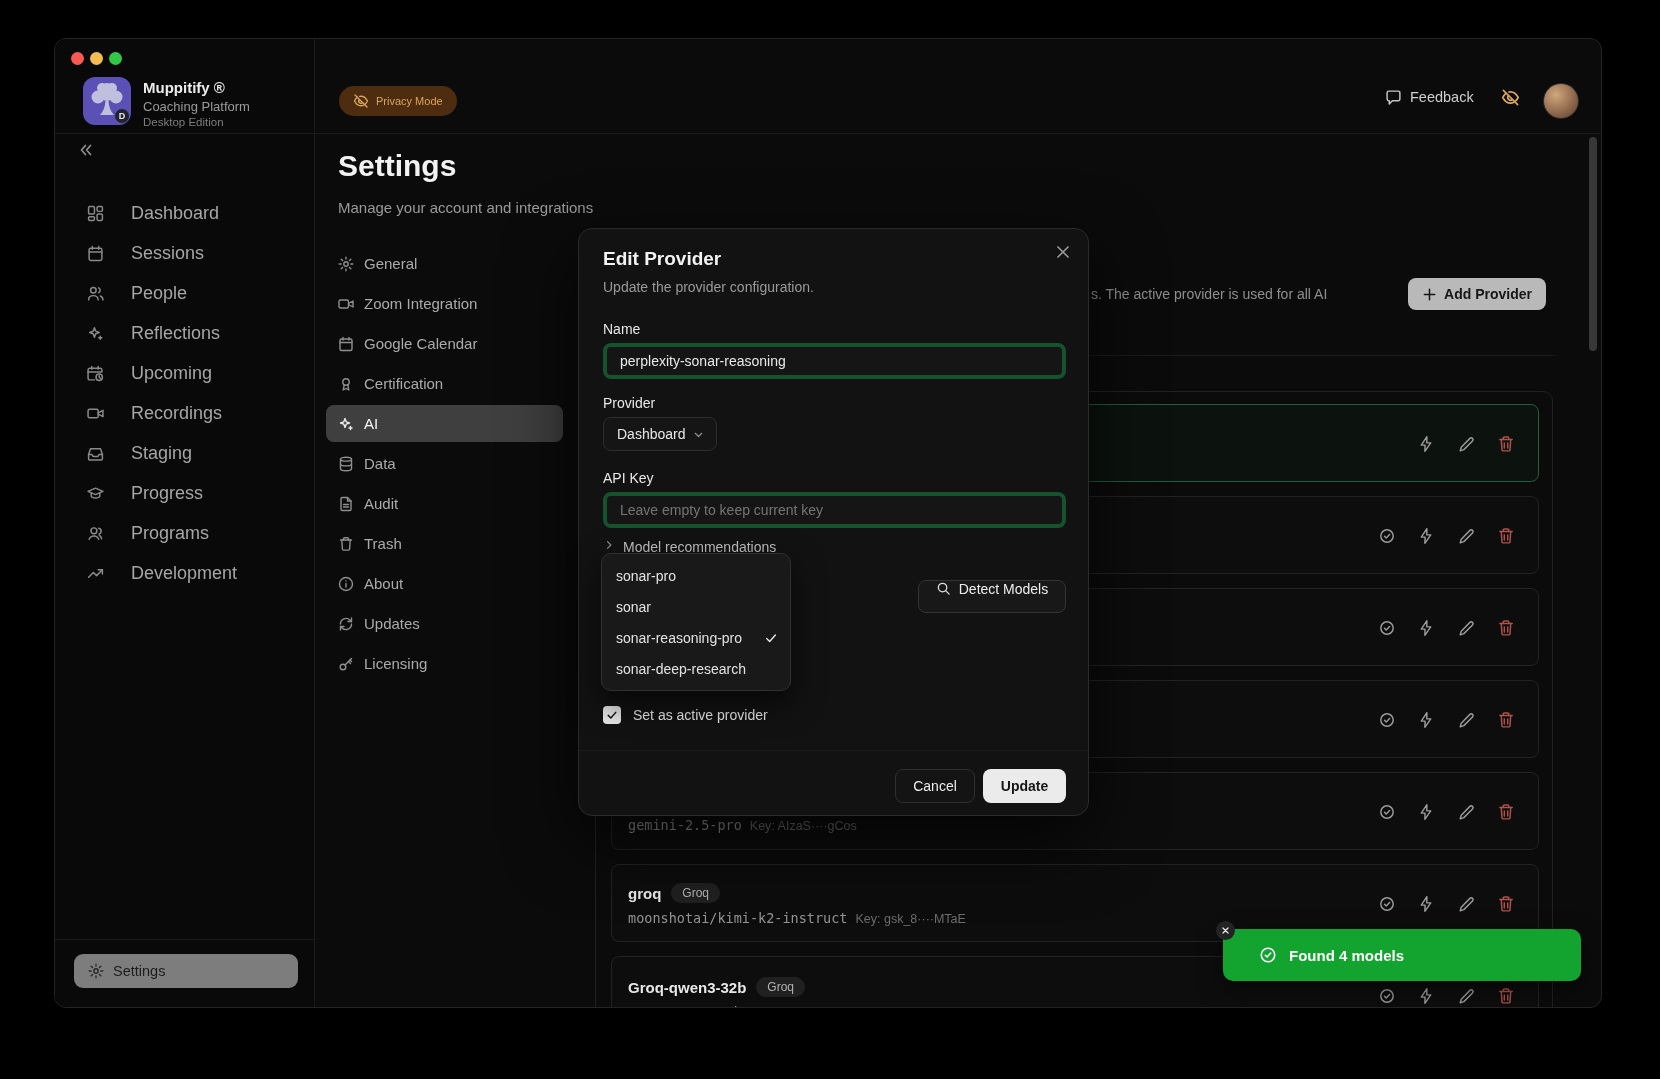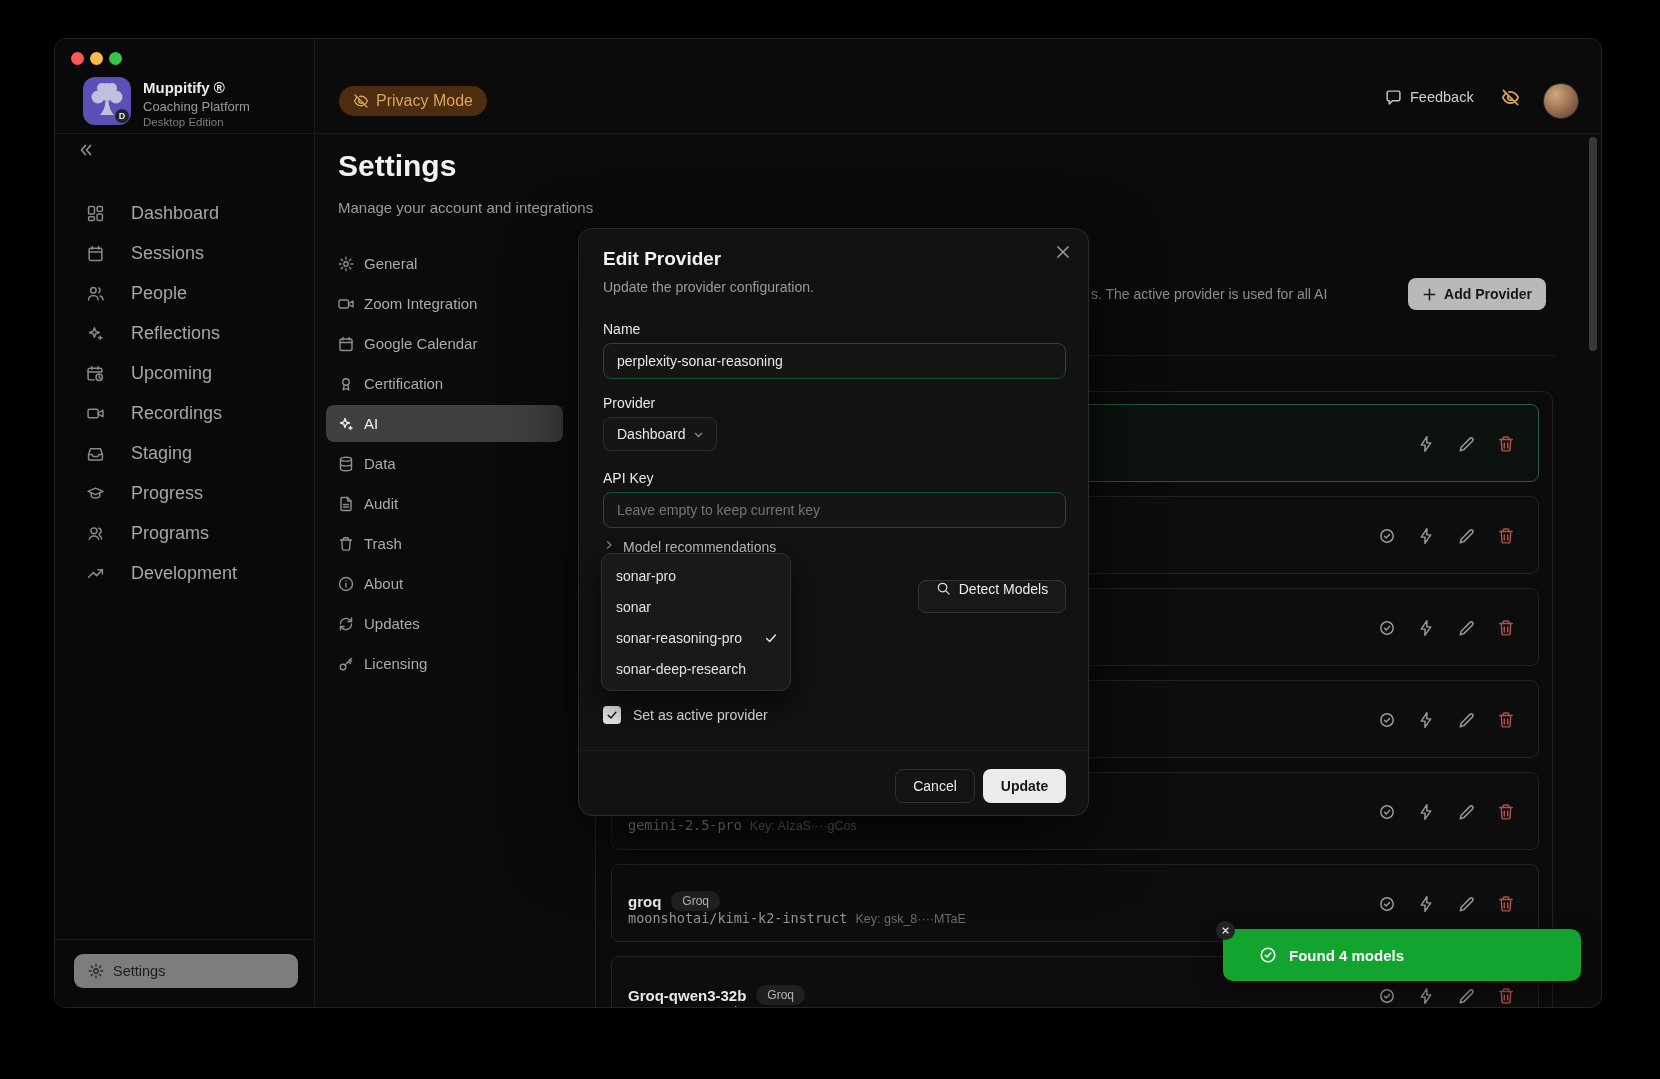--- a/index.html
+++ b/index.html
@@ -22,21 +22,21 @@
   #collapse{left:22px;top:102px;color:#9a9a9a;}
   .navitem{left:12px;width:235px;height:36px;display:flex;align-items:center;gap:27px;padding-left:20px;
     box-sizing:border-box;color:#a6a6a6;font-size:18px;border-radius:8px;cursor:pointer;}
   .navitem .icon{color:#8a8a8a;}
   #settings-btn{left:19px;top:915px;width:224px;height:34px;background:#7d7d7d;border-radius:9px;
     display:flex;align-items:center;gap:9px;padding-left:14px;box-sizing:border-box;color:#1c1c1c;
     font-size:14.5px;font-weight:500;cursor:pointer;}
   #settings-btn .icon{color:#2a2a2a;}
   
   #privacy-pill{left:284px;top:47px;height:30px;border-radius:15px;background:#4d2c0f;color:var(--privacy-amber);
-    display:flex;align-items:center;gap:7px;padding:0 14px;font-size:16px;font-weight:500;}
+    display:flex;align-items:center;gap:7px;padding:0 14px;font-size:11px;font-weight:500;}
   #privacy-pill .icon{color:var(--privacy-amber);}
   #feedback{left:1330px;top:44px;height:28px;display:flex;align-items:center;gap:8px;color:#cfcfcf;
     font-size:14.5px;cursor:pointer;}
   #feedback .icon{color:#c4c4c4;}
   #privacy-eye{left:1446px;top:49px;color:var(--privacy-amber);cursor:pointer;}
   #avatar{left:1488px;top:44px;width:36px;height:36px;border-radius:50%;
     background:radial-gradient(circle at 35% 32%,#cfa87e,#8a6248 62%,#563c2e);border:1px solid #2c2c2c;box-sizing:border-box;cursor:pointer;}
   
   #page-title{left:283px;top:110px;font-size:30px;font-weight:bold;color:#f2f2f2;}
   #page-subtitle{left:283px;top:160px;font-size:15px;color:#9a9a9a;}
@@ -46,36 +46,36 @@
   .snav.active{background:#3f3f3f;color:#f5f5f5;}
   .snav.active .icon{color:#eaeaea;}
   #prov-desc{left:1036px;top:247px;font-size:14px;color:#8f8f8f;}
   #add-provider{left:1353px;top:239px;width:138px;height:32px;background:#b9b9b9;border-radius:8px;
     display:flex;align-items:center;justify-content:center;gap:7px;color:#161616;font-size:14px;font-weight:600;cursor:pointer;}
   #add-provider .icon{color:#161616;}
   #panel-divider{left:540px;top:316px;width:960px;}
   #prov-card{left:540px;top:352px;width:958px;height:700px;border:1px solid #222222;border-radius:10px;box-sizing:border-box;}
   .prow{left:556px;width:928px;height:78px;border:1px solid #232323;background:#0d0d0d;border-radius:8px;box-sizing:border-box;}
   .prow.active-row{border-color:var(--active-green);background:#0c130e;}
-  .row-title{position:absolute;left:16px;top:18px;display:flex;align-items:center;gap:10px;margin-top:8px;}
+  .row-title{position:absolute;left:16px;top:18px;display:flex;align-items:center;gap:10px;}
   .row-name{font-size:15px;font-weight:600;color:#e9e9e9;}
   .badge{background:#202020;color:#b3b3b3;font-size:12px;border-radius:999px;padding:3px 11px;}
   .row-model{position:absolute;left:16px;font-family:"DejaVu Sans Mono","Liberation Mono",monospace;
     font-size:13.5px;color:#949494;display:flex;align-items:baseline;gap:8px;}
   .row-key{font-family:"Liberation Sans",sans-serif;font-size:12.5px;color:#6d6d6d;}
   .rowicon{position:absolute;width:18px;height:18px;cursor:pointer;color:#9a9a9a;}
   .rowicon.trash{color:var(--danger-red);}
   
   #modal{left:523px;top:189px;width:511px;height:588px;background:#121212;border:1px solid #2b2b2b;
     border-radius:14px;box-sizing:border-box;z-index:10;box-shadow:0 24px 70px rgba(0,0,0,.75);}
   #modal-close{right:16px;top:14px;color:#9a9a9a;cursor:pointer;}
   #modal-title{left:24px;top:19px;font-size:19px;font-weight:bold;color:#f2f2f2;}
   #modal-sub{left:24px;top:50px;font-size:14px;color:#9a9a9a;}
   .mlabel{left:24px;font-size:14px;font-weight:500;color:#e8e8e8;}
-  .minput{left:24px;width:463px;height:36px;background:#151515;border:1px solid #14532d;border-radius:8px;
+  .minput{left:24px;width:463px;height:36px;background:#151515;border:4px solid #14532d;border-radius:8px;
     box-sizing:border-box;color:#e8e8e8;font-size:14px;padding:0 13px;font-family:"Liberation Sans",sans-serif;outline:none;}
   .minput::placeholder{color:#757575;}
   #provider-select{left:24px;top:188px;width:114px;height:34px;background:#151515;border:1px solid #2d2d2d;
     border-radius:8px;box-sizing:border-box;display:flex;align-items:center;justify-content:space-between;
     padding:0 11px 0 13px;color:#e8e8e8;font-size:14px;cursor:pointer;}
   #model-rec{left:24px;top:310px;display:flex;align-items:flex-start;gap:8px;color:#c3c3c3;font-size:14px;cursor:pointer;}
   #dropdown{left:22px;top:324px;width:188px;background:#191919;border:1px solid #303030;border-radius:10px;
     box-shadow:0 12px 32px rgba(0,0,0,.65);padding:6px 0;z-index:5;}
   .dditem{height:31px;display:flex;align-items:center;justify-content:space-between;padding:0 12px 0 14px;
     color:#e2e2e2;font-size:14px;cursor:pointer;}

